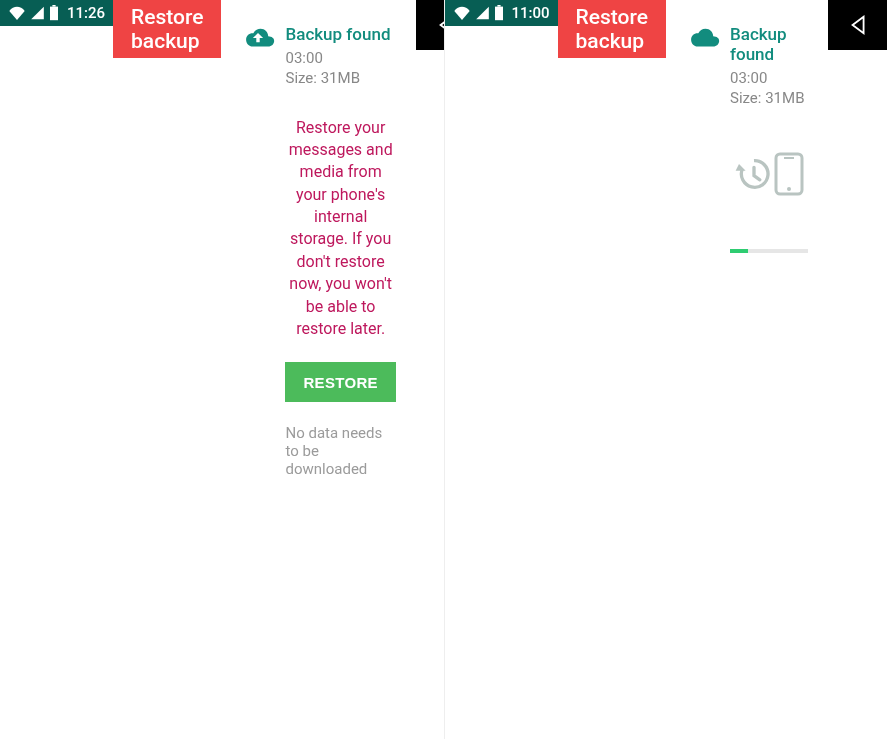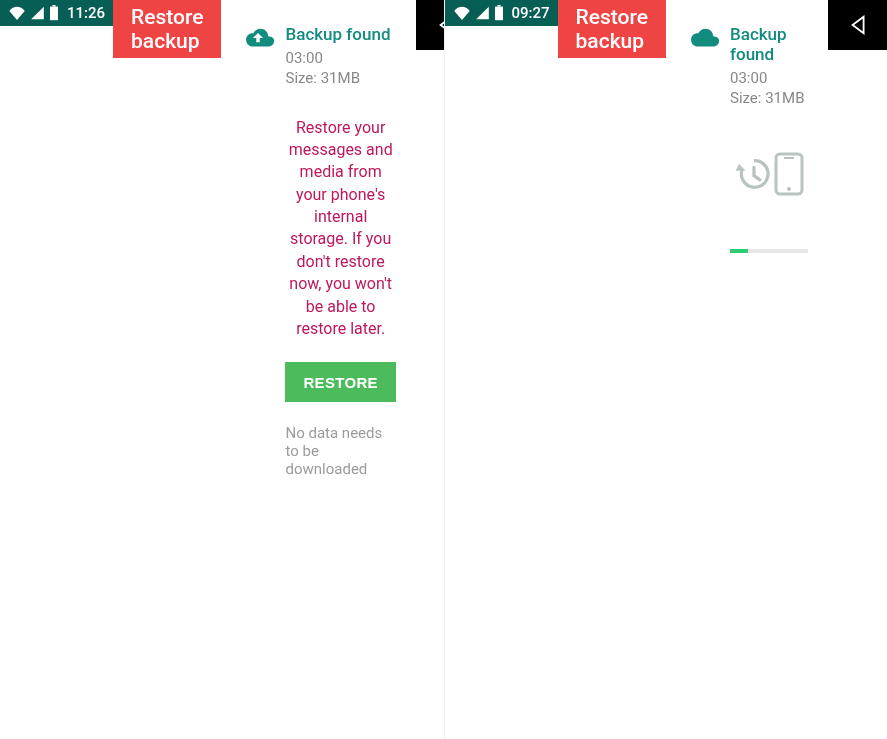--- a/index.html
+++ b/index.html
@@ -195,21 +195,21 @@
       <svg width="15" height="14" viewBox="0 0 20 20">
           <path fill="#fff" d="M1 19 L19 19 L19 1 Z"></path>
         </svg>
     </span>
     <span>
       <svg width="10" height="16" viewBox="0 0 12 20">
           <rect x="1" y="2" width="10" height="17" fill="#fff"></rect>
           <rect x="4" y="0" width="4" height="2" fill="#fff"></rect>
         </svg>
     </span>
-    <span class="time">09:27</span>
+    <span class="time">11:00</span>
   </div>
 
   <div class="app-bar">
     <span>Restore backup</span>
   </div>
 
   <div class="content">
     <div class="backup-row">
       <div class="cloud-icon">
         <svg viewBox="0 0 40 28">

